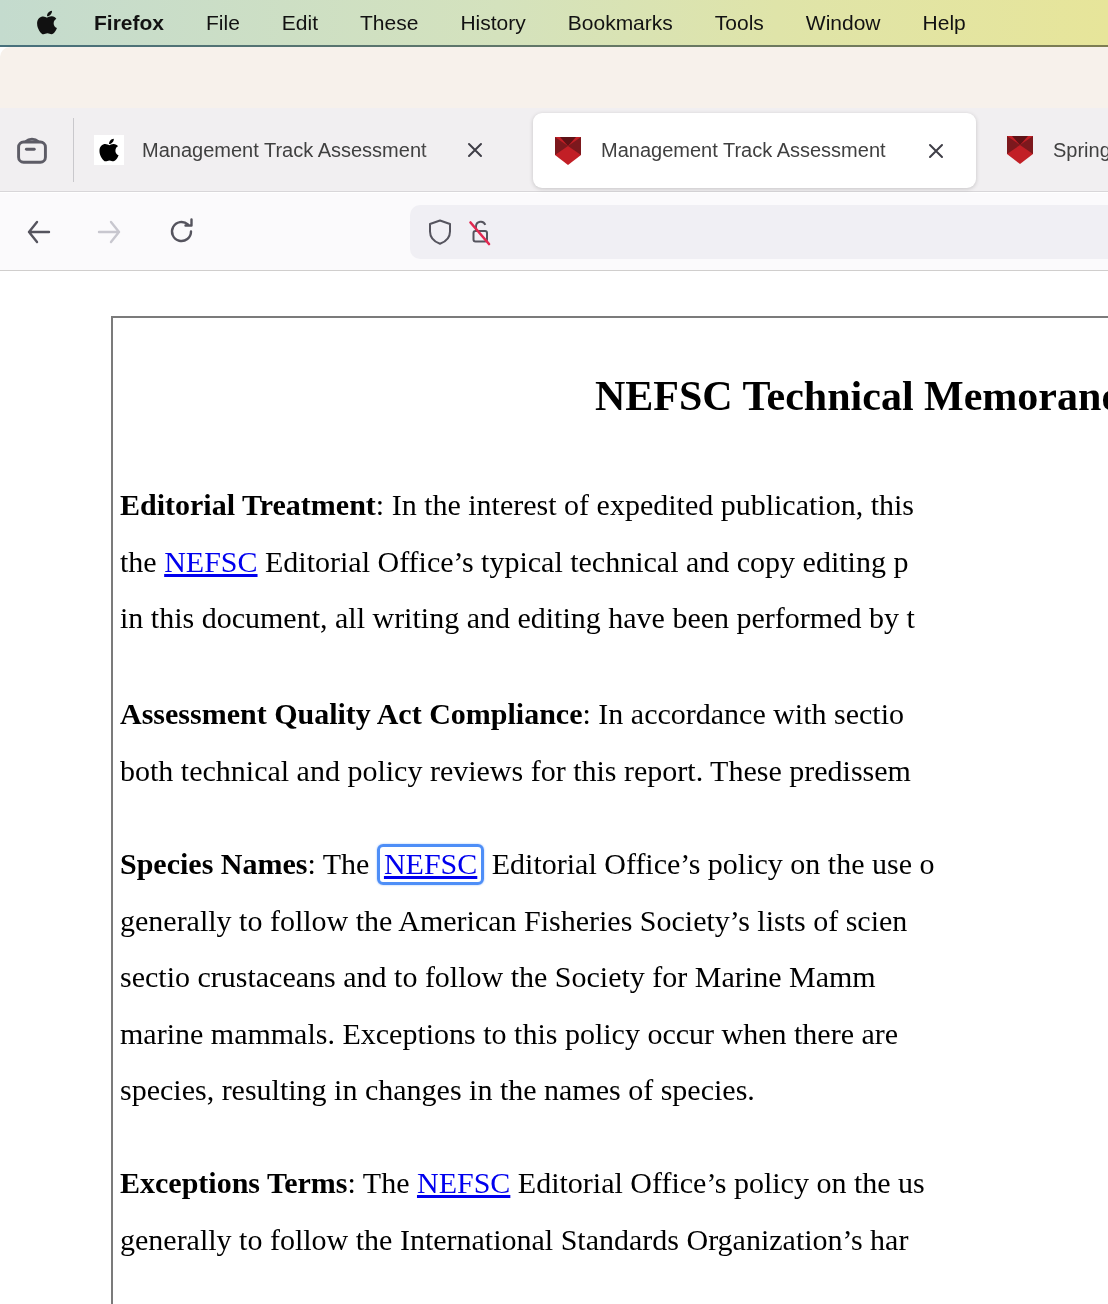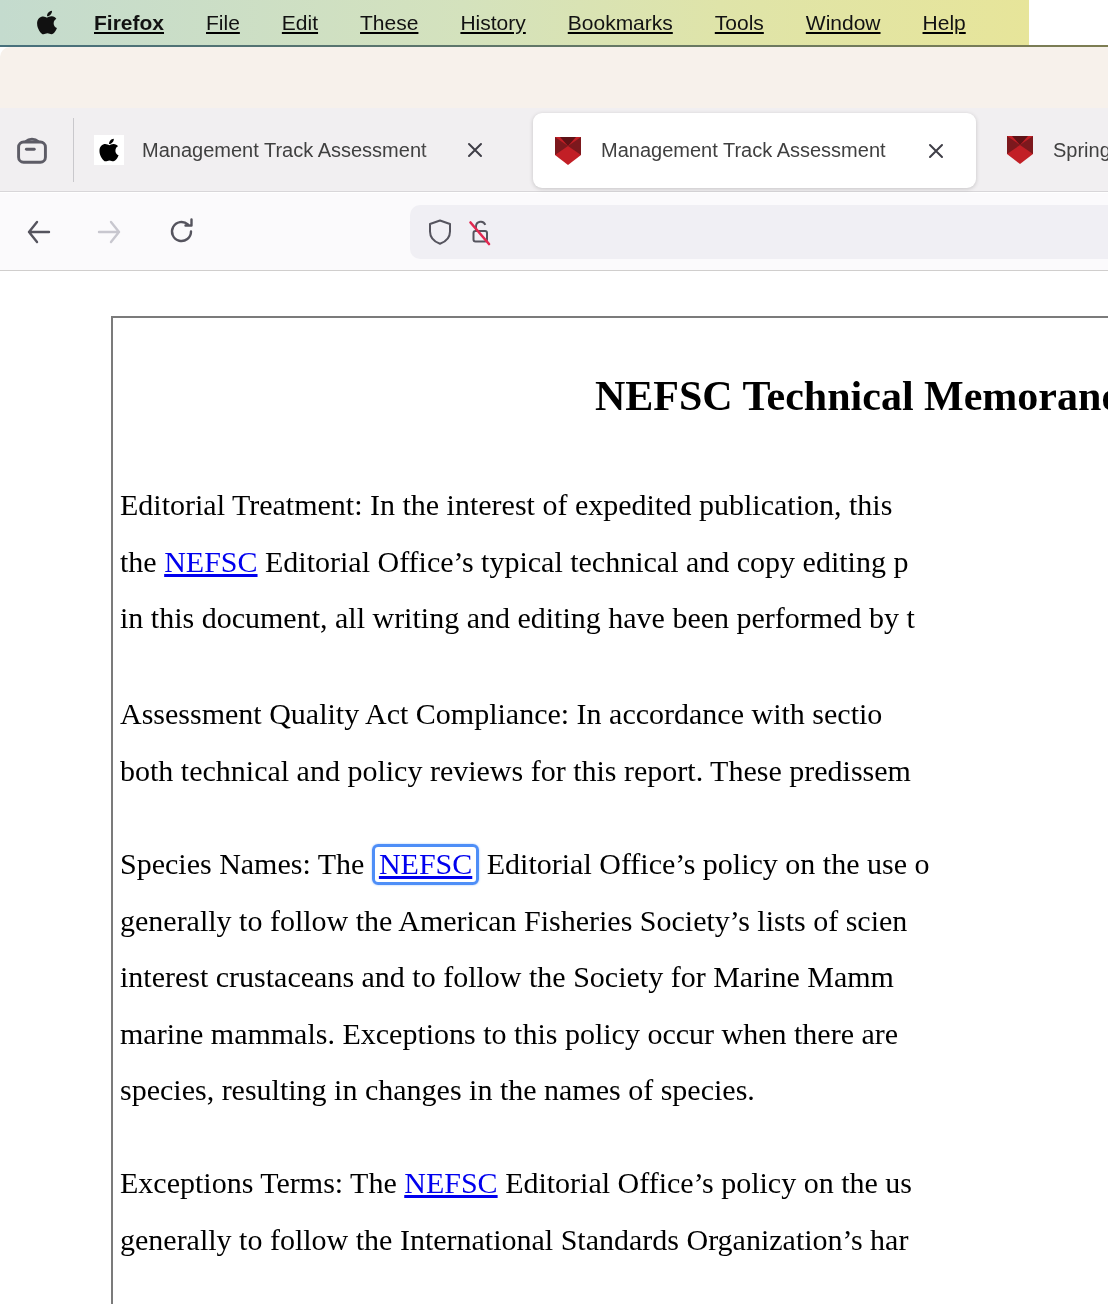--- a/index.html
+++ b/index.html
@@ -1,22 +1,22 @@
 <!DOCTYPE html>
 <html><head>
 <meta charset="utf-8">
 <style>
   * { margin:0; padding:0; box-sizing:border-box; }
   html,body { width:1108px; height:1304px; overflow:hidden; background:#fff;
     font-family:"Liberation Sans","DejaVu Sans",sans-serif; }
 
   
-  .menubar { position:absolute; left:0; top:0; width:1029px; height:45px;
+  .menubar { position:absolute; left:0; top:0; width:1108px; height:45px;
     background:linear-gradient(90deg,#c4dbce 0%,#d4e2bd 45%,#dfe4a9 70%,#e7e59a 100%);
-    display:flex; align-items:center; gap:42px; padding-left:36px;text-decoration:underline; }
+    display:flex; align-items:center; gap:42px; padding-left:36px; }
   .menubar .apple { width:22px; height:27px; margin-right:-6px; }
   .menu-item { font-size:21px; color:#121212; white-space:nowrap; }
   .menu-item.app { font-weight:700; }
   .menubar-edge { position:absolute; left:0; top:45px; width:1108px; height:2px;
     background:linear-gradient(90deg,#47707c,#7d7d52); }
 
   
   .titlebar { position:absolute; left:0; top:47px; width:1108px; height:61px;
     background:#f7f1eb; border-top-left-radius:10px; }
   .tl { position:absolute; top:69px; width:16px; height:16px; border-radius:50%;
@@ -56,21 +56,21 @@
 
   
   .content { position:absolute; left:0; top:272px; width:1108px; height:1032px; background:#fff; }
   .page-frame { position:absolute; left:111px; top:44px; width:1500px; height:1400px;
     background:#fff; border:2px solid #7b7b7b;
     font-family:"Liberation Serif","DejaVu Serif",serif; color:#000; }
   .doc-title { position:absolute; left:482px; top:54px; font-size:42px; font-weight:700;
     white-space:nowrap; }
   .para { position:absolute; left:7px; width:1480px; }
   .doc-line { height:56.5px; line-height:56.5px; font-size:30px; white-space:nowrap; }
-  .seg-bold { font-weight:400; }
+  .seg-bold { font-weight:700; }
   .seg-link { color:#0000EE; text-decoration:underline; cursor:pointer;margin-top:20px; }
   .seg-link.focused { border:3px solid #4e8ef7; border-radius:6px; padding:0px 4px 2px 4px;
     box-shadow:0 0 2px rgba(80,145,250,.6); }
 </style>
 </head>
 <body>
 
 <div class="menubar">
   <svg class="apple" viewBox="0 0 384 512">
     <path fill="#111" d="M318.7 268.7c-.2-36.7 16.4-64.4 50-84.8-18.8-26.9-47.2-41.7-84.7-44.6-35.5-2.9-74.3 20.7-88.5 20.7-15 0-49.4-19.7-76.4-19.7C63.3 141.2 4 184.8 4 273.5q0 39.3 14.4 81.2c12.8 36.7 59 126.7 107.2 125.2 25.2-.6 43-17.9 75.8-17.9 31.8 0 48.3 17.9 76.4 17.9 48.6-.7 90.4-82.5 102.6-119.3-65.2-30.7-61.7-90-61.7-91.9zm-56.6-164.2c27.3-32.4 24.8-61.9 24-72.5-24.1 1.4-52 16.4-67.9 34.9-17.5 19.8-27.8 44.3-25.6 71.9 26.1 2 49.9-11.4 69.5-34.3z"></path>
@@ -175,21 +175,21 @@
           <div class="doc-line"><span>the </span><span class="seg-link">NEFSC</span><span> Editorial Office’s typical technical and copy editing p</span></div>
           <div class="doc-line"><span>in this document, all writing and editing have been performed by t</span></div>
         </div>
         <div class="para" style="top: 368px;">
           <div class="doc-line"><span class="seg-bold">Assessment Quality Act Compliance</span><span>: In accordance with sectio</span></div>
           <div class="doc-line"><span>both technical and policy reviews for this report. These predissem</span></div>
         </div>
         <div class="para" style="top: 518px;">
           <div class="doc-line"><span class="seg-bold">Species Names</span><span>: The </span><span class="seg-link focused">NEFSC</span><span> Editorial Office’s policy on the use o</span></div>
           <div class="doc-line"><span>generally to follow the American Fisheries Society’s lists of scien</span></div>
-          <div class="doc-line"><span>interest crustaceans and to follow the Society for Marine Mamm</span></div>
+          <div class="doc-line"><span>sectio crustaceans and to follow the Society for Marine Mamm</span></div>
           <div class="doc-line"><span>marine mammals. Exceptions to this policy occur when there are</span></div>
           <div class="doc-line"><span>species, resulting in changes in the names of species.</span></div>
         </div>
         <div class="para" style="top: 837px;">
           <div class="doc-line"><span class="seg-bold">Exceptions Terms</span><span>: The </span><span class="seg-link">NEFSC</span><span> Editorial Office’s policy on the us</span></div>
           <div class="doc-line"><span>generally to follow the International Standards Organization’s har</span></div>
         </div>
       </div>
   </div>
 </div>

